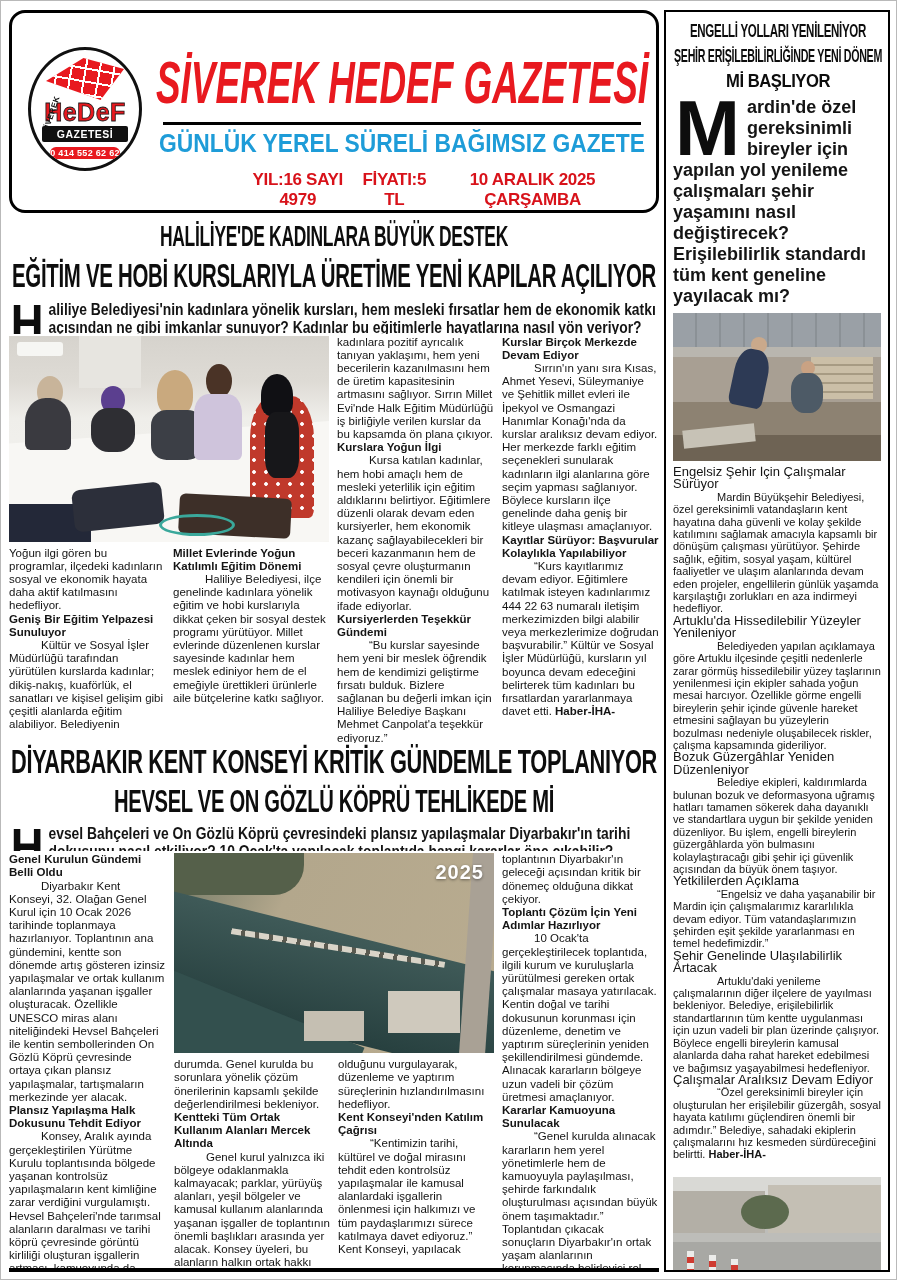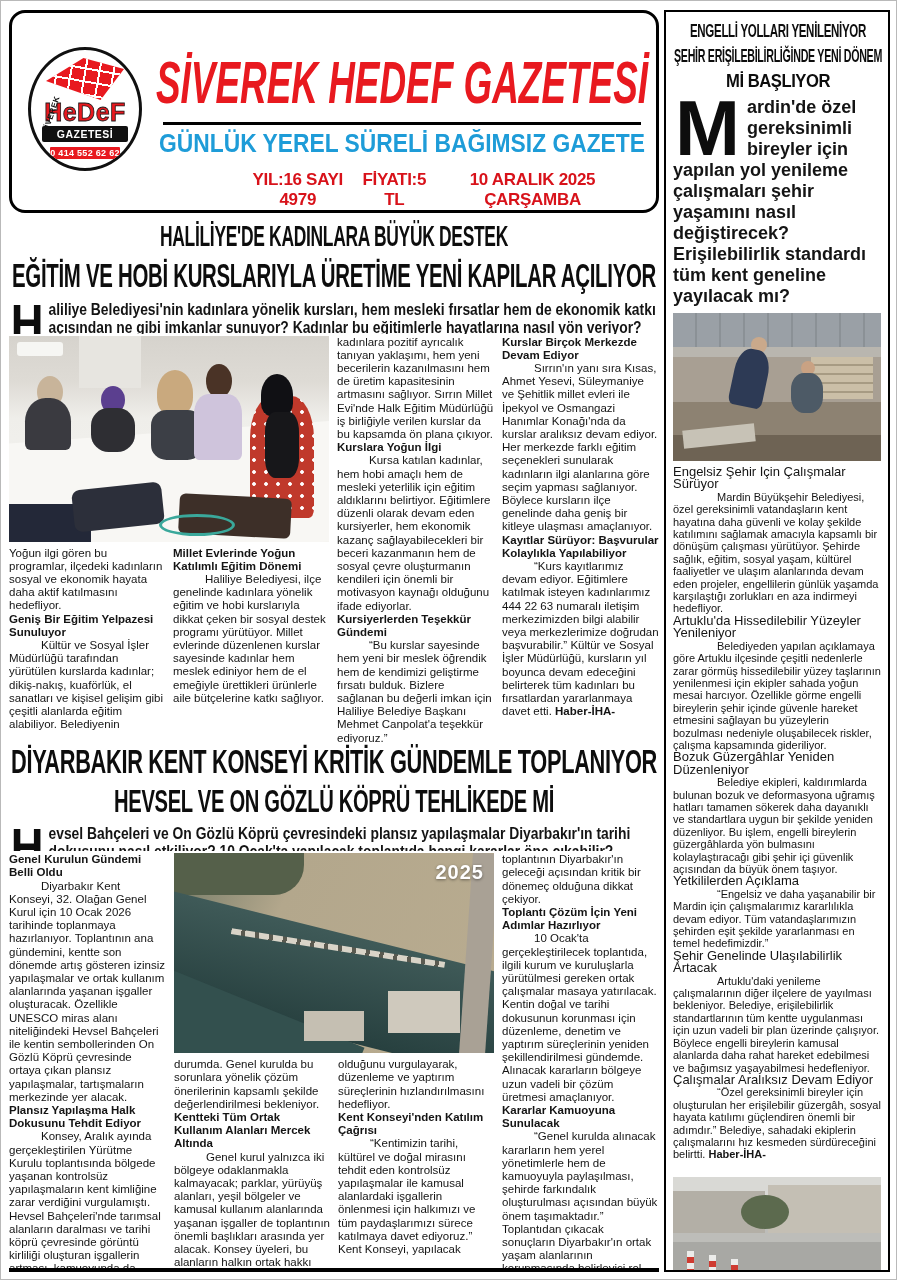--- a/index.html
+++ b/index.html
@@ -18,21 +18,21 @@
       repeating-linear-gradient(100deg,transparent 0 12px,#fff 12px 14px),
       repeating-linear-gradient(10deg,transparent 0 11px,#fff 11px 13px),#e8191f;
       clip-path:polygon(48% 0,100% 26%,70% 100%,0 55%);}
   .logo-siverek{position:absolute;left:1px;top:60px;transform:rotate(-72deg);font-size:8px;
       font-weight:bold;letter-spacing:.5px;color:#111;}
   .logo-brand{font-size:25px;font-weight:bold;color:#e8191f;line-height:24px;
       -webkit-text-stroke:.8px #1a1a1a;letter-spacing:.5px;}
   .logo-ribbon{margin-top:2px;width:86px;height:16px;background:#101010;color:#fff;
       font-size:10.5px;font-weight:bold;text-align:center;line-height:16px;border-radius:2px;letter-spacing:.5px;}
   .logo-phone{margin-top:5px;background:#e8191f;color:#fff;font-size:9px;font-weight:bold;
-      padding:1px 0;border-radius:1px;letter-spacing:.3px;}
+      padding:1px 0;border-radius:6px;letter-spacing:.3px;}
   .mast-right{margin-left:136px;text-align:center;padding-top:26px;}
   .t-svg,.s-svg{display:block;margin:0 auto;}
   .title-text{font-family:"Liberation Sans",sans-serif;font-weight:bold;font-style:italic;fill:#e8191f;}
   .title-rule{width:478px;height:3px;background:#000;margin:1px auto 3px auto;}
   .subtitle-text{font-family:"Liberation Sans",sans-serif;font-weight:bold;fill:#1e9cd8;}
   .mast-meta{display:flex;justify-content:space-between;align-items:center;margin-top:12px;
       padding:0 24px 0 92px;color:#d8121a;font-weight:bold;font-size:17px;letter-spacing:-.3px;}
   
   .hl{font-family:"Liberation Sans",sans-serif;font-weight:bold;fill:#0d0d0d;letter-spacing:-.5px;}
   .hblock{overflow:hidden;text-align:center;}

